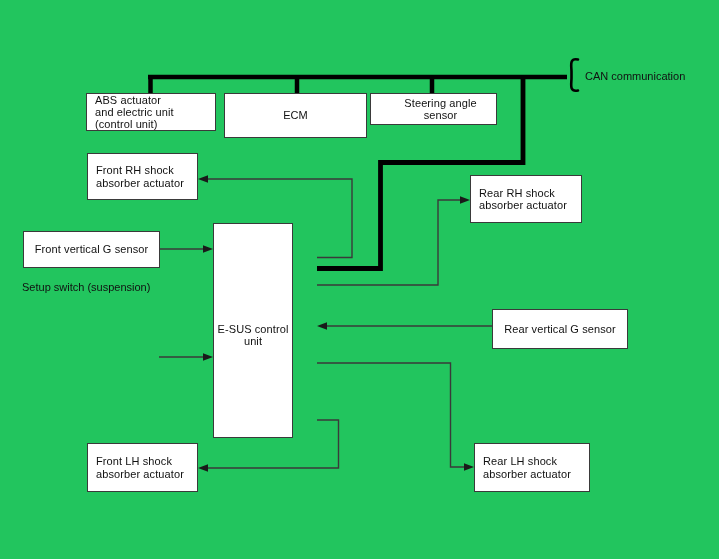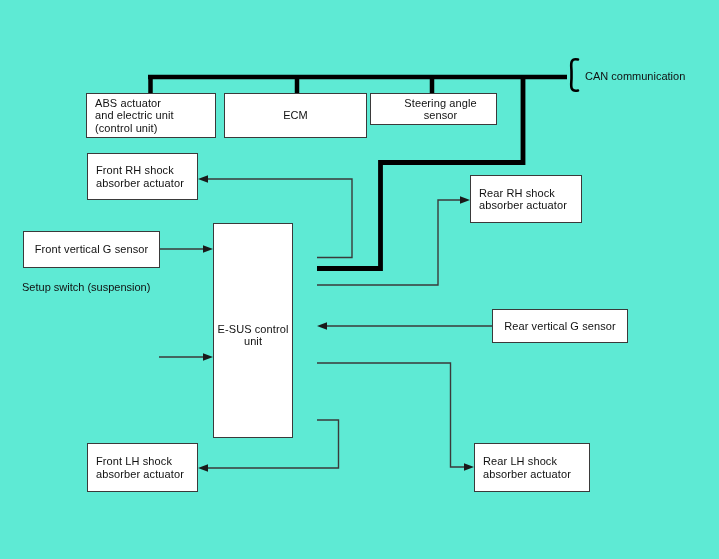--- a/index.html
+++ b/index.html
@@ -1,17 +1,17 @@
 <!DOCTYPE html>
 <html><head>
 <meta charset="utf-8">
 <style>
   html,body{margin:0;padding:0;background:#fff;}
   #canvas{
-    position:relative;width:719px;height:559px;background:#5eead4;
+    position:relative;width:719px;height:559px;background:#22c55e;
     font-family:"Liberation Sans","DejaVu Sans",sans-serif;color:#111;
     overflow:hidden;
   }
   #wires{position:absolute;left:0;top:0;width:719px;height:559px;}
   .box{
     position:absolute;background:#ffffff;border:1.5px solid #3a3a3a;
     box-sizing:border-box;display:flex;flex-direction:column;justify-content:center;
     font-size:11px;line-height:12.2px;letter-spacing:.1px;
   }
   .box.left-align{padding-left:8px;align-items:flex-start;}
@@ -85,21 +85,21 @@
 
     <path d="M160,249 H204" stroke="#3a3a3a" stroke-width="1.4" fill="none"></path>
     <polygon points="213,249 203,245.2 203,252.8" fill="#1a1a1a"></polygon>
 
     <path d="M159,357 H204" stroke="#3a3a3a" stroke-width="1.4" fill="none"></path>
     <polygon points="213,357 203,353.2 203,360.8" fill="#1a1a1a"></polygon>
   </svg>
 
   <div class="floating-label" style="left:585px;top:70px;">CAN communication</div>
 
-  <div class="box left-align" style="left:86px;top:93px;width:130px;height:45px;">
+  <div class="box left-align" style="left:86px;top:93px;width:130px;height:38px;">
     <span>ABS actuator</span>
     <span>and electric unit</span>
     <span>(control unit)</span>
   </div>
 
   <div class="box center" style="left:224px;top:93px;width:143px;height:45px;">
     <span>ECM</span>
   </div>
 
   <div class="box center" style="left:370px;top:93px;width:127px;height:32px;padding-left:16px;">
@@ -117,21 +117,21 @@
   </div>
 
   <div class="box center" style="left:23px;top:231px;width:137px;height:37px;">
     <span>Front vertical G sensor</span>
   </div>
 
   <div class="box" style="left:213px;top:223px;width:80px;height:215px;justify-content:flex-start;">
     <span style="position:absolute;left:0;top:99px;width:100%;text-align:center;">E-SUS control unit</span>
   </div>
 
-  <div class="box center" style="left:492px;top:309px;width:136px;height:34px;">
+  <div class="box center" style="left:492px;top:309px;width:136px;height:40px;">
     <span>Rear vertical G sensor</span>
   </div>
 
   <div class="floating-label" style="left:22px;top:281px;">Setup switch (suspension)</div>
 
 
   <div class="box left-align" style="left:87px;top:443px;width:111px;height:49px;">
     <span>Front LH shock</span>
     <span>absorber actuator</span>
   </div>

